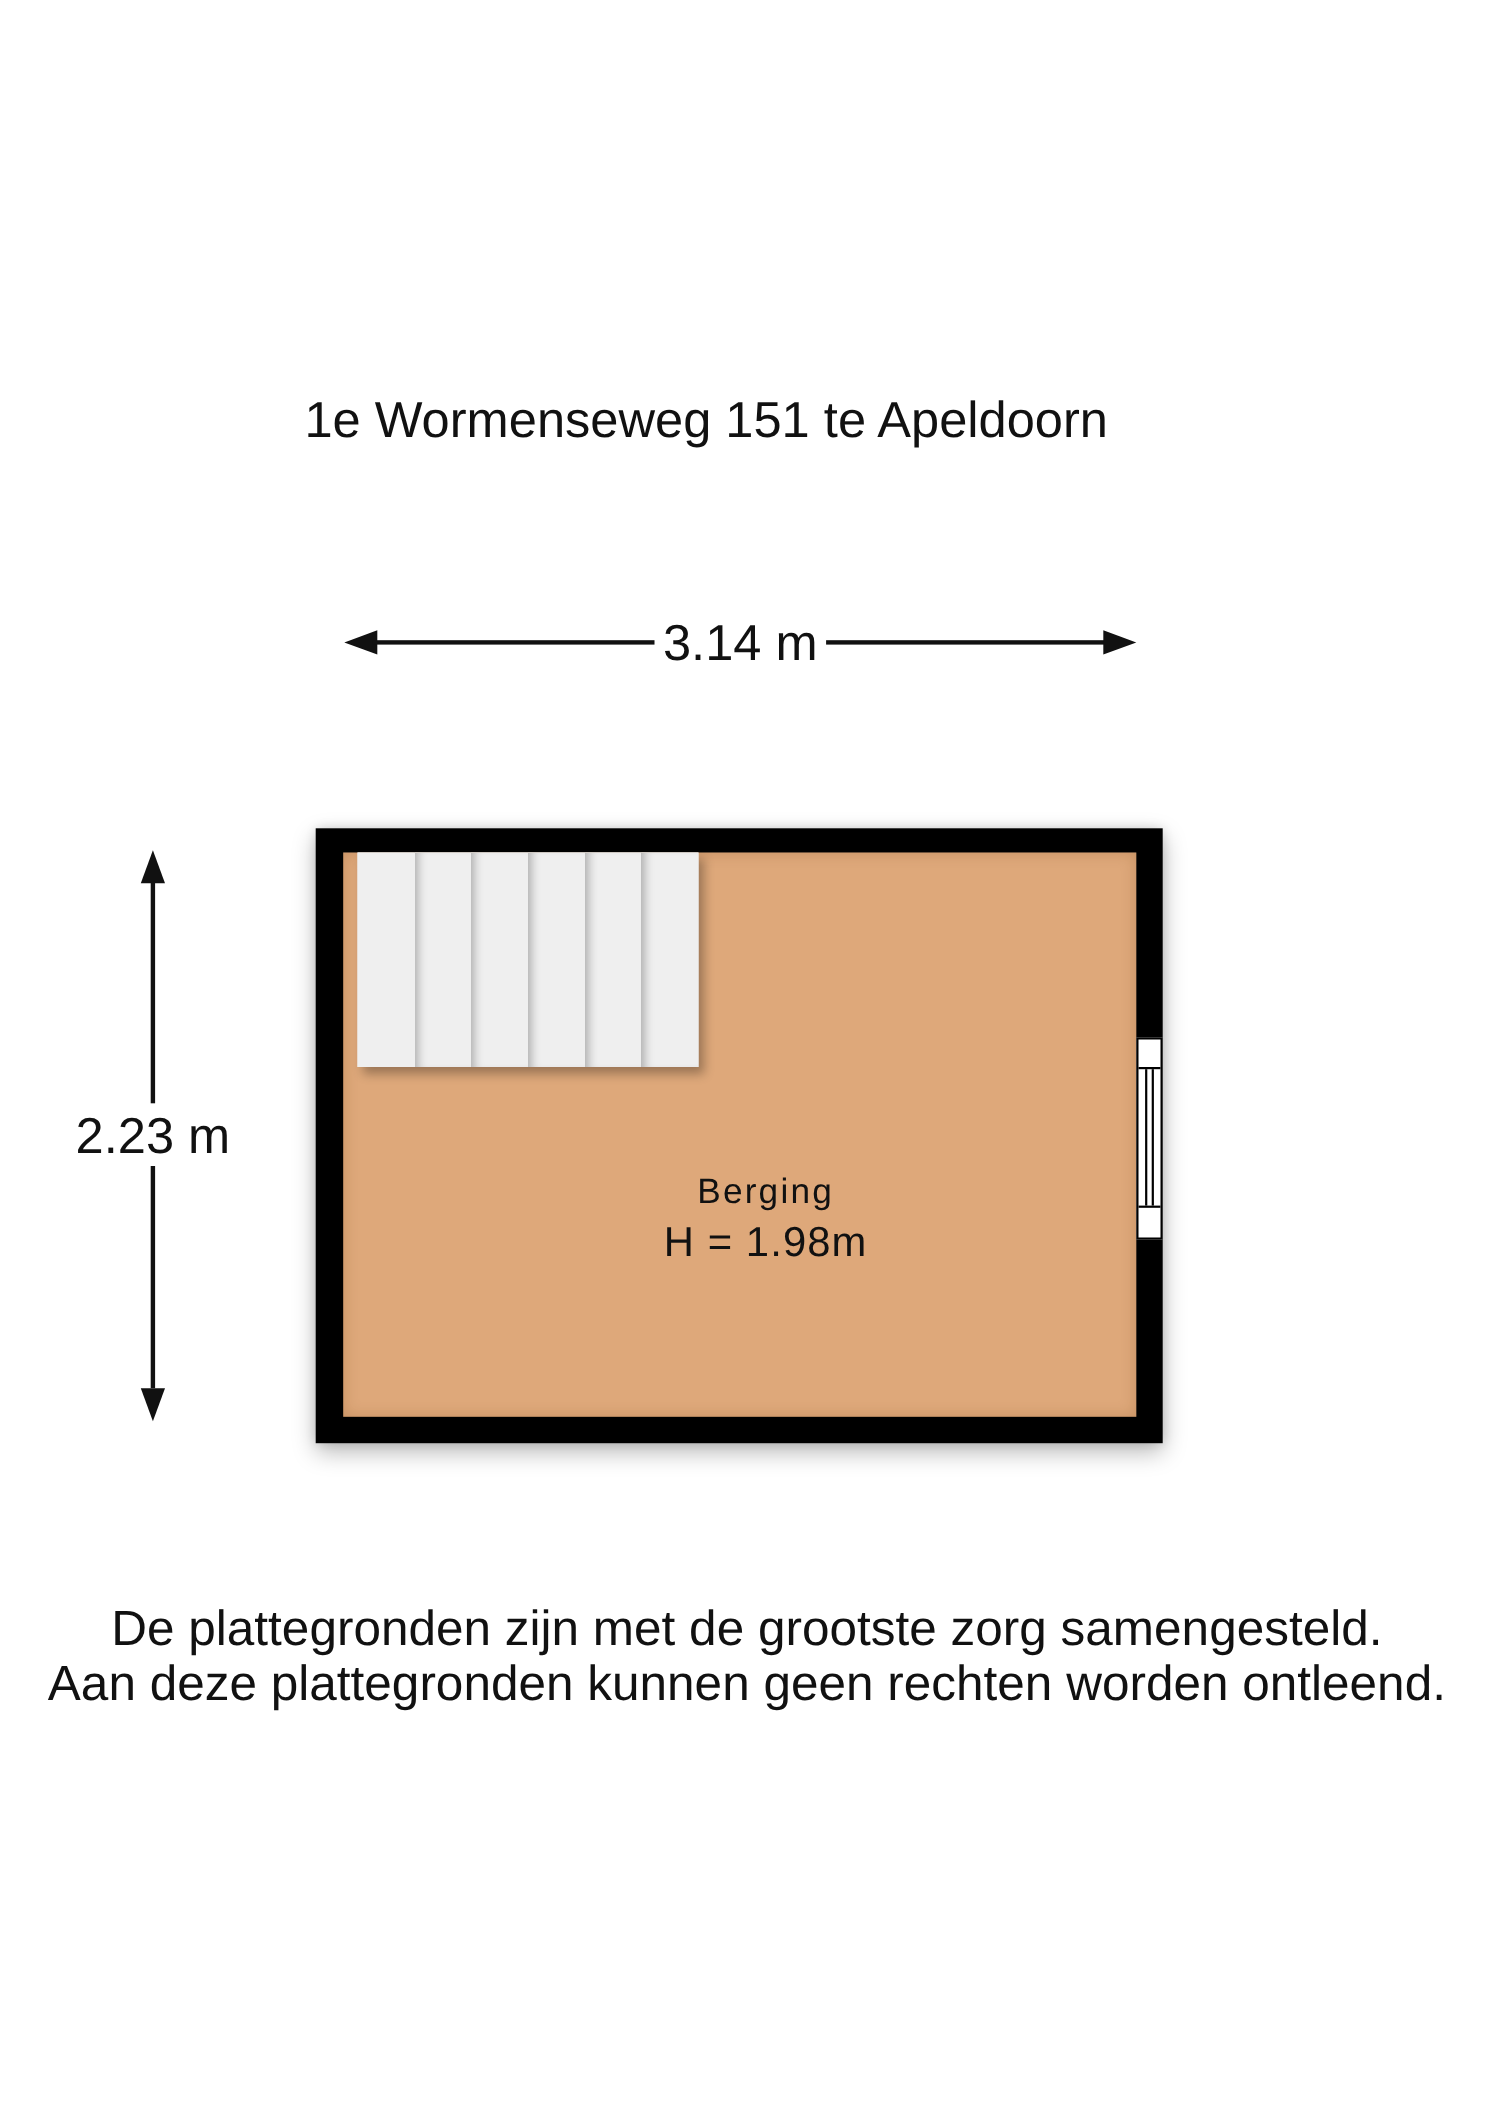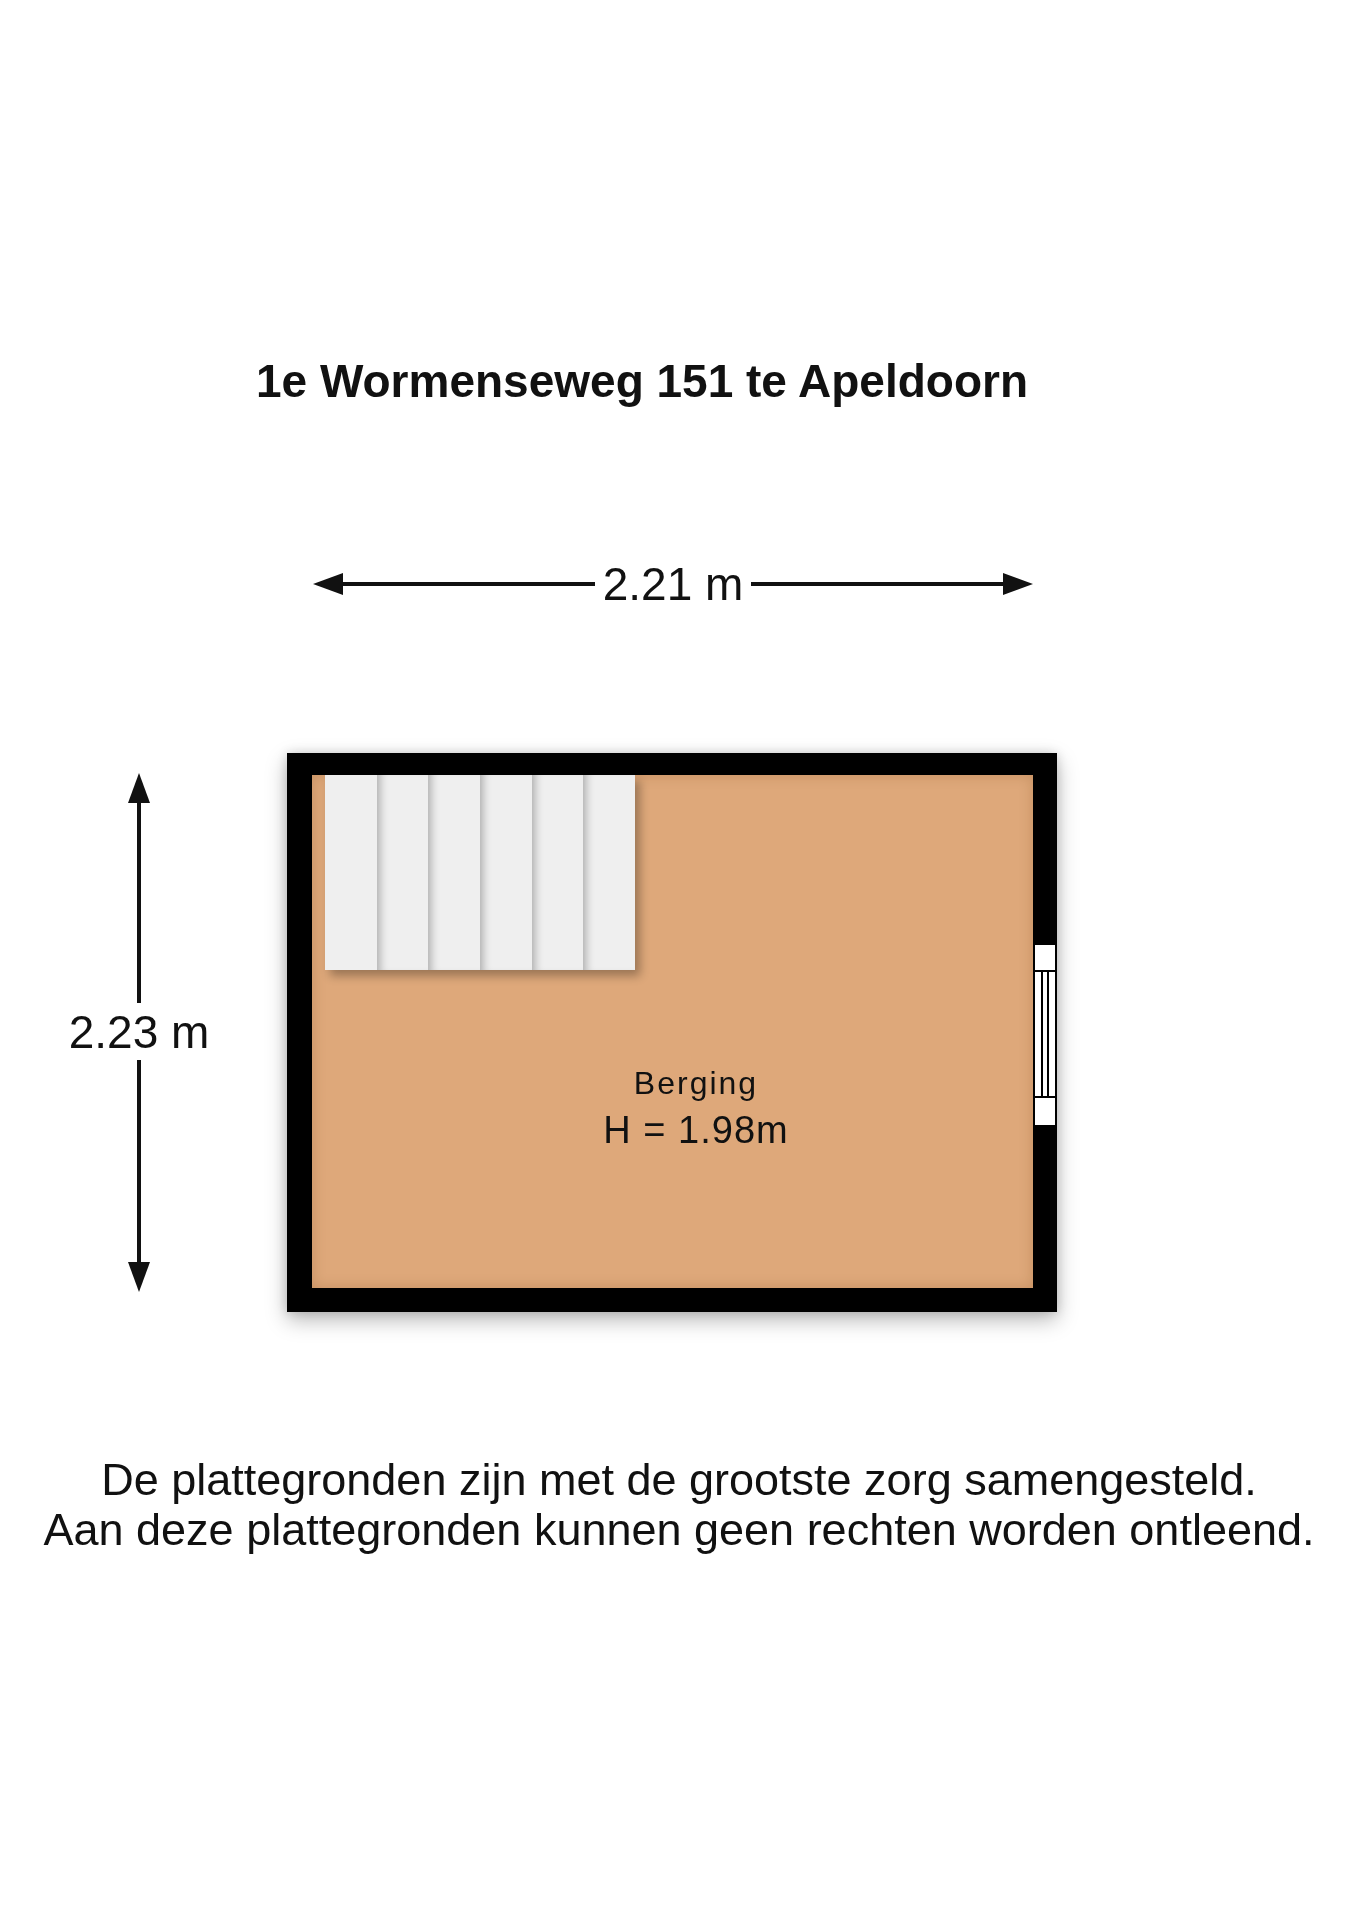--- a/index.html
+++ b/index.html
@@ -12,21 +12,21 @@
     --c-winfill:#ffffff;
   }
   html,body{margin:0;padding:0;background:var(--c-bg);}
   .page{
     position:relative;width:1358px;height:1920px;background:var(--c-bg);
     font-family:"Liberation Sans", sans-serif;color:var(--c-text);overflow:hidden;
   }
   
   .title{
     position:absolute;left:642px;top:356px;transform:translateX(-50%);
-    text-align:center;font-size:46px;line-height:51px;white-space:nowrap;font-weight:bold;
+    text-align:center;font-size:46px;line-height:51px;white-space:nowrap;
   }
   
   .dim-h{position:absolute;left:313px;top:566px;width:720px;height:36px;}
   .dim-h .seg{position:absolute;top:16px;height:4px;background:var(--c-text);}
   .dim-h .seg.left{left:26px;width:256px;}
   .dim-h .seg.right{left:438px;width:256px;}
   .head{position:absolute;width:0;height:0;}
   .head.west{left:0;top:7px;border-top:11px solid transparent;border-bottom:11px solid transparent;border-right:30px solid var(--c-text);}
   .head.east{right:0;top:7px;border-top:11px solid transparent;border-bottom:11px solid transparent;border-left:30px solid var(--c-text);}
   .dim-h .dim-label{
@@ -94,21 +94,21 @@
 
 <div class="page">
 
   <div class="title">
     <div>1e Wormenseweg 151 te Apeldoorn</div>
   </div>
 
   <div class="dim-h">
     <span class="head west"></span>
     <span class="seg left"></span>
-    <span class="dim-label">2.21 m</span>
+    <span class="dim-label">3.14 m</span>
     <span class="seg right"></span>
     <span class="head east"></span>
   </div>
 
   <div class="dim-v">
     <span class="head north"></span>
     <span class="seg top"></span>
     <span class="dim-label">2.23 m</span>
     <span class="seg bottom"></span>
     <span class="head south"></span>

